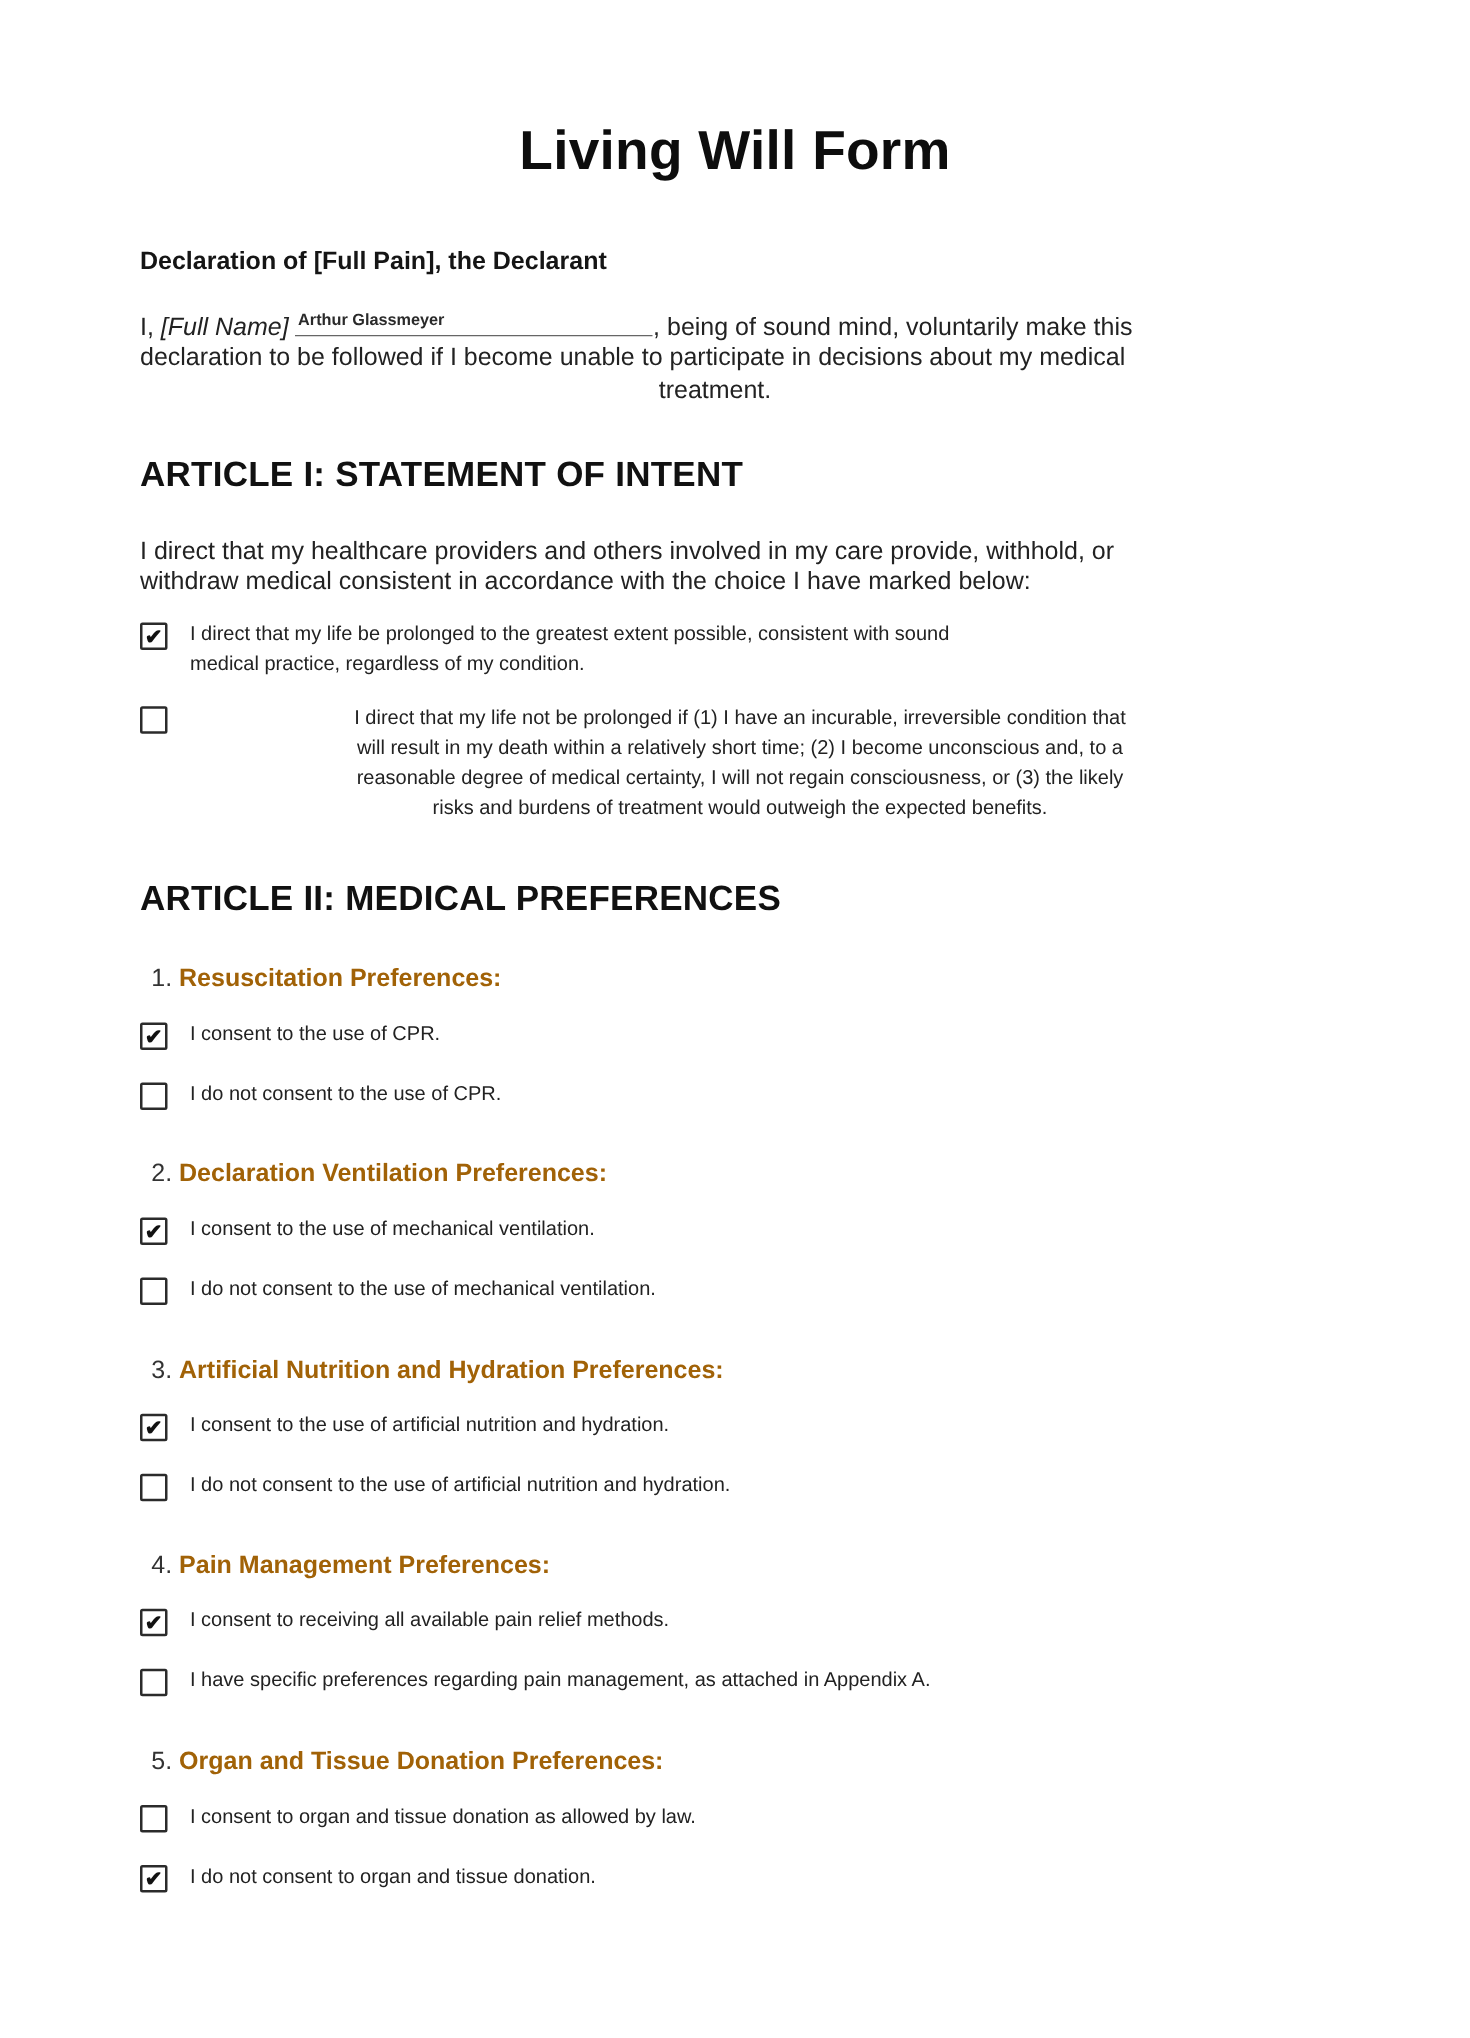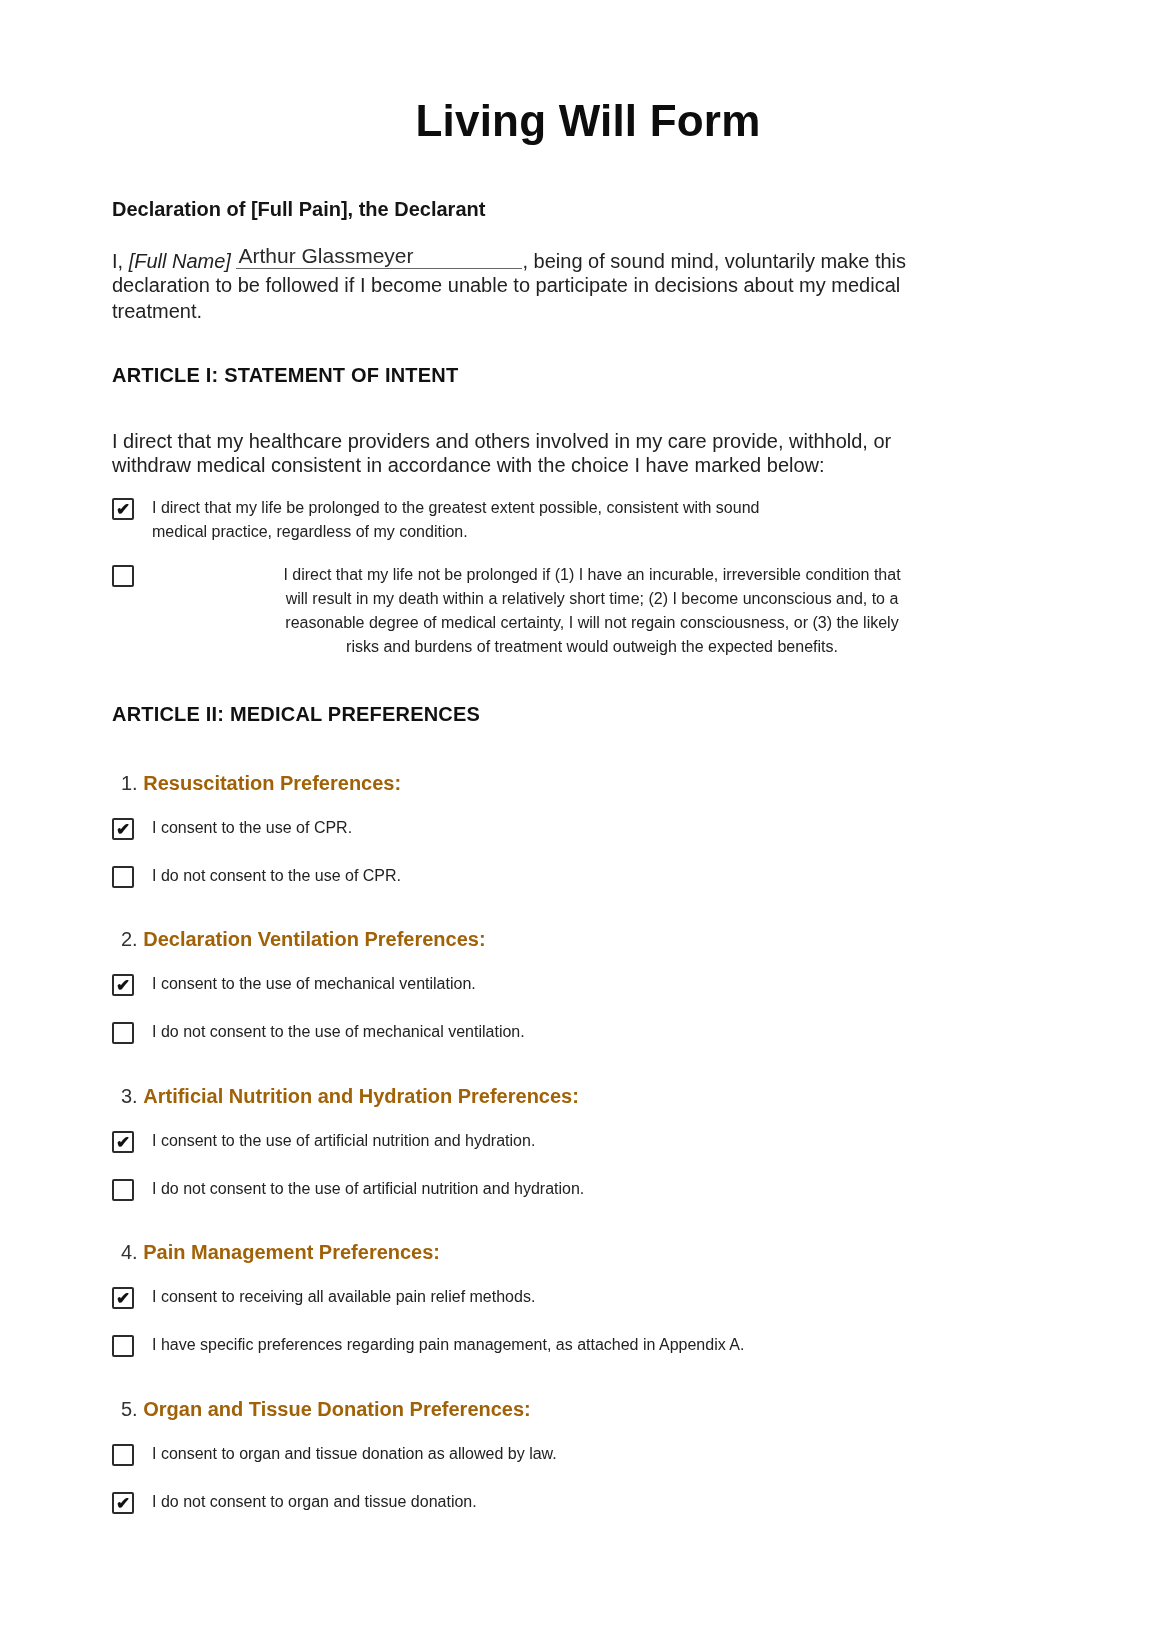--- a/index.html
+++ b/index.html
@@ -20,24 +20,24 @@
     }
     .subhead {
       position: absolute; left: 112px; font-weight: bold; font-size: 20px; color: #151515;
     }
     .para {
       position: absolute; left: 112px; width: 920px;
       font-size: 20px; line-height: 24px; color: #222;
     }
     .blank-wrap { display: inline-block; position: relative; width: 286px; height: 22px; vertical-align: -3px; }
     .blank-line { position: absolute; left: 0; right: 0; bottom: 2px; border-bottom: 1.5px solid #666; }
-    .blank-value { position: absolute; left: 2px; bottom: 3px; font-size: 21px; color: #2a2a2a; }
+    .blank-value { position: absolute; left: 2px; bottom: 3px; font-size: 13px; color: #2a2a2a; font-weight: bold; }
     .italic { font-style: italic; }
     .section-head {
-      position: absolute; left: 112px; font-weight: bold; font-size: 20px; color: #111; letter-spacing: 0.2px;
+      position: absolute; left: 112px; font-weight: bold; font-size: 28px; color: #111; letter-spacing: 0.2px;
     }
     .option { position: absolute; left: 112px; width: 920px; }
     .checkbox {
       position: absolute; left: 0; top: 2px; width: 22px; height: 22px;
       border: 2.5px solid #2b2b2b; border-radius: 2px; background: #fff;
       display: flex; align-items: center; justify-content: center;
     }
     .checkbox .mark { font-size: 17px; line-height: 17px; font-weight: bold; color: #111; margin-top: 1px; }
     .option-text {
       position: absolute; left: 40px; width: 880px;
@@ -52,21 +52,21 @@
 
 <div class="page">
 
   <h1 class="title">Living Will Form</h1>
 
   <div class="subhead" style="top:198px;">Declaration of [Full Pain], the Declarant</div>
 
   <div class="para" style="top:249px;">
     <div><span>I, </span><span class="italic">[Full Name]</span> <span class="blank-wrap"><span class="blank-line"></span><span class="blank-value">Arthur Glassmeyer</span></span><span>, being of sound mind, voluntarily make this</span></div>
     <div>declaration to be followed if I become unable to participate in decisions about my medical</div>
-    <div style="margin-top:2px;">treatment.</div>
+    <div style="margin-top:2px;text-align:center;">treatment.</div>
   </div>
 
   <div class="section-head" style="top:364px;">ARTICLE I: STATEMENT OF INTENT</div>
 
   <div class="para" style="top:429px;">
     <div>I direct that my healthcare providers and others involved in my care provide, withhold, or</div>
     <div>withdraw medical consistent in accordance with the choice I have marked below:</div>
   </div>
 
   <div class="option" style="top:496px;">

